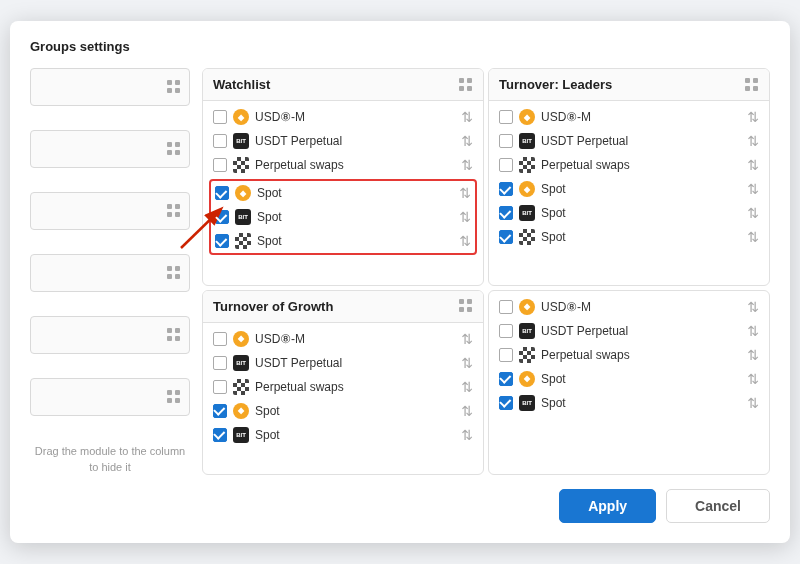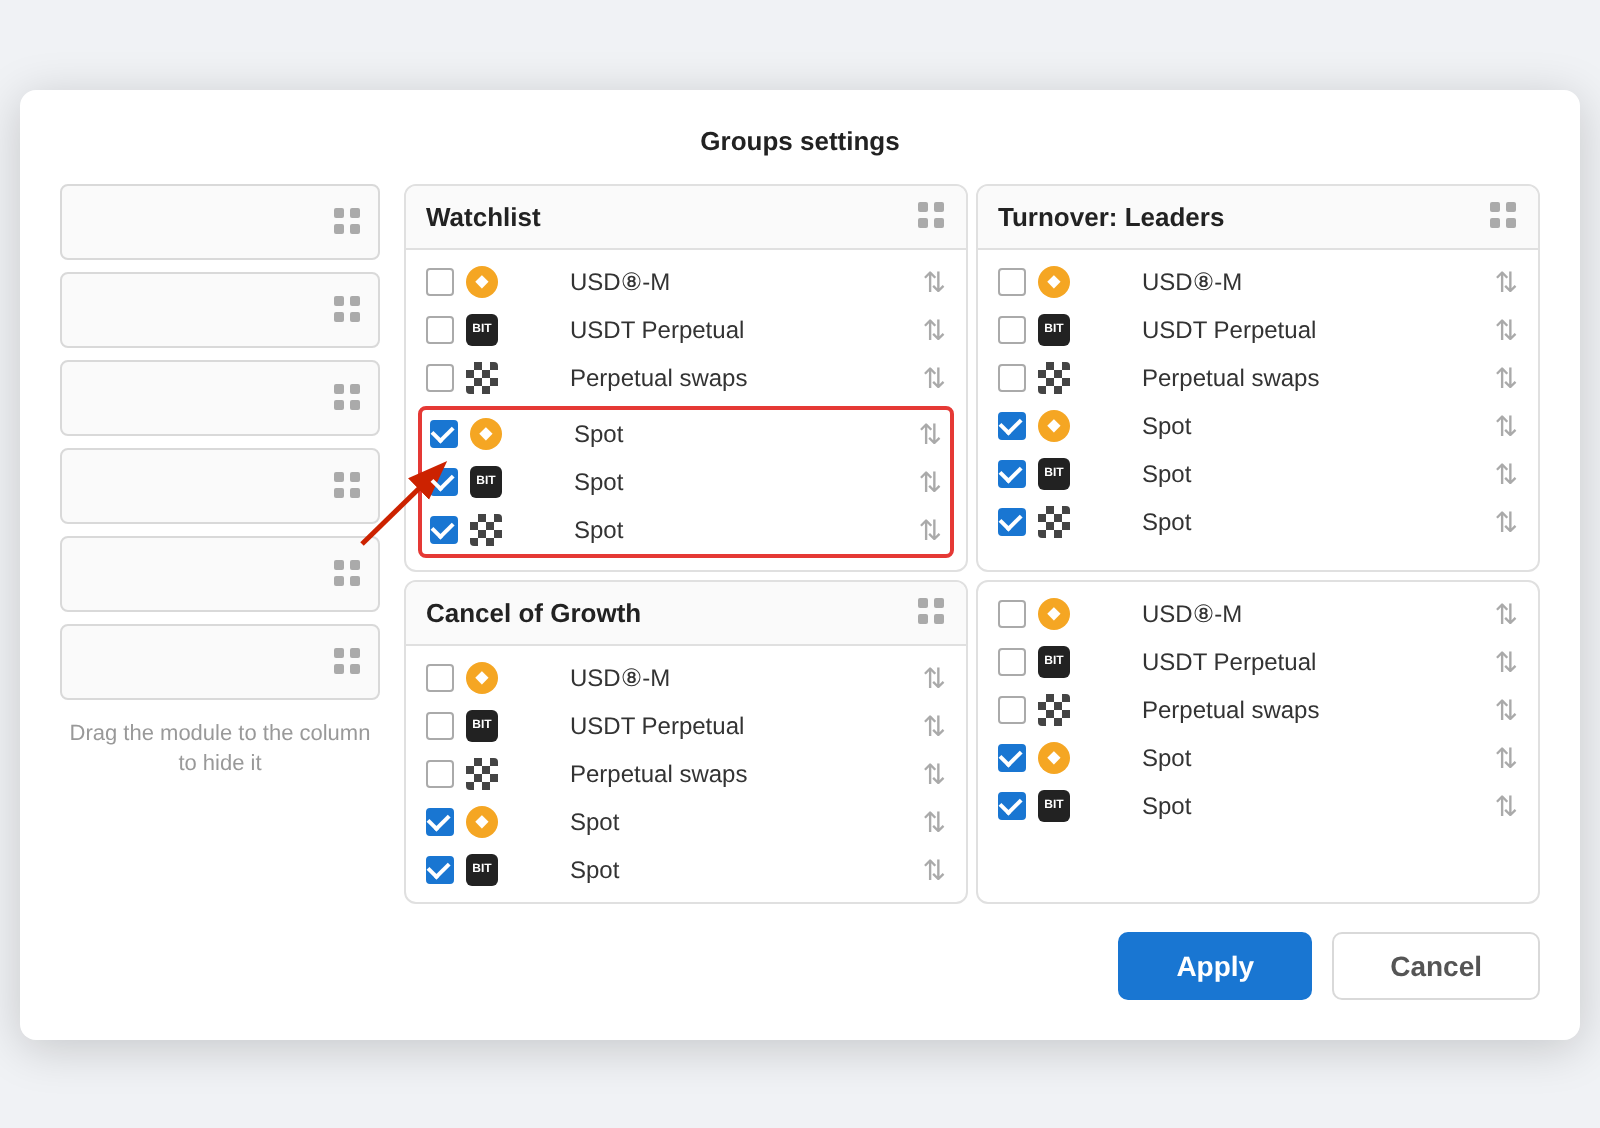--- a/index.html
+++ b/index.html
@@ -19,21 +19,20 @@
       box-shadow: 0 4px 24px rgba(0,0,0,0.18);
       width: 780px;
       padding: 18px 20px 20px 20px;
       position: relative;
     }
     .modal-title {
       font-size: 13px;
       font-weight: 700;
       color: #222;
       margin-bottom: 14px;
-      text-align: center;
     }
     .modal-body {
       display: flex;
       gap: 12px;
     }
     
     .sidebar {
       width: 160px;
       flex-shrink: 0;
       display: flex;
@@ -110,21 +109,20 @@
       font-size: 12px;
       color: #333;
     }
     .highlighted-group {
       border: 2px solid #e53935;
       border-radius: 4px;
       margin: 2px 0;
     }
     .row-label {
       flex: 1;
-      margin-left: 30px;
     }
     .sort-icon {
       color: #aaa;
       font-size: 14px;
       cursor: pointer;
     }
     
     .cb {
       width: 14px;
       height: 14px;
@@ -199,21 +197,21 @@
       border-color: #1976d2;
     }
   </style>
 </head>
 <body>
 
 <div class="modal">
   <div class="modal-title">Groups settings</div>
   <div class="modal-body">
 
-    <div class="sidebar" style="position:relative;">
+    <div class="sidebar" style="position:relative;gap:24px;">
       <div class="sidebar-item">
         <div class="grid-icon">
             <span></span>
             <span></span>
             <span></span>
             <span></span>
           </div>
       </div>
       <div class="sidebar-item">
         <div class="grid-icon">
@@ -367,21 +365,21 @@
             <div class="cb checked"></div>
             <div class="token-icon token-checker"></div>
             <span class="row-label">Spot</span>
             <span class="sort-icon">⇅</span>
           </div>
         </div>
       </div>
 
       <div class="panel">
         <div class="panel-header">
-          <span class="panel-title">Cancel of Growth</span>
+          <span class="panel-title">Turnover of Growth</span>
           <div class="grid-icon">
               <span></span>
               <span></span>
               <span></span>
               <span></span>
             </div>
         </div>
         <div class="panel-body">
           <div class="row">
             <div class="cb"></div>

